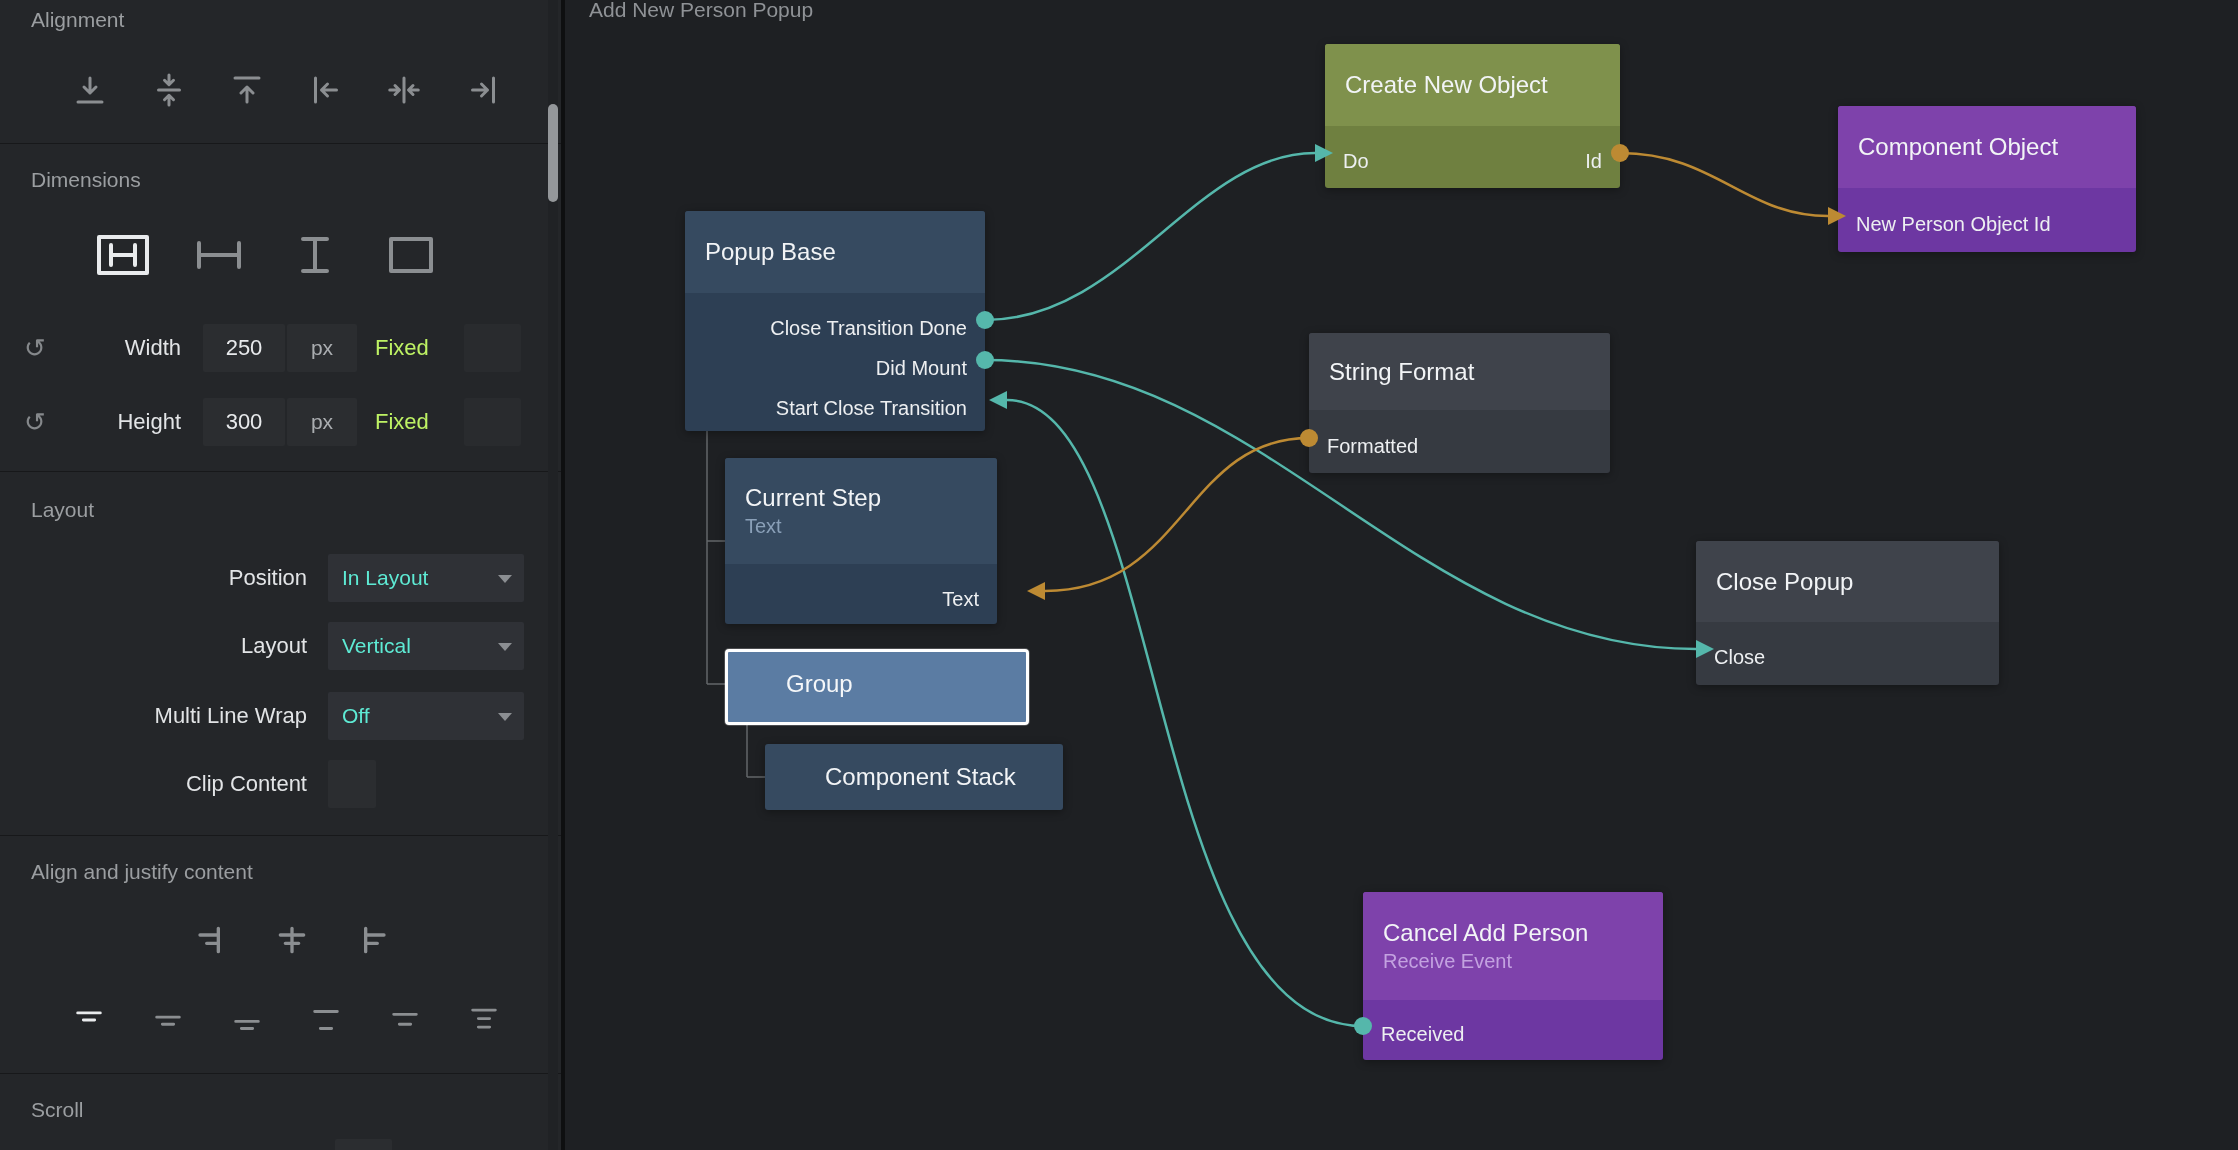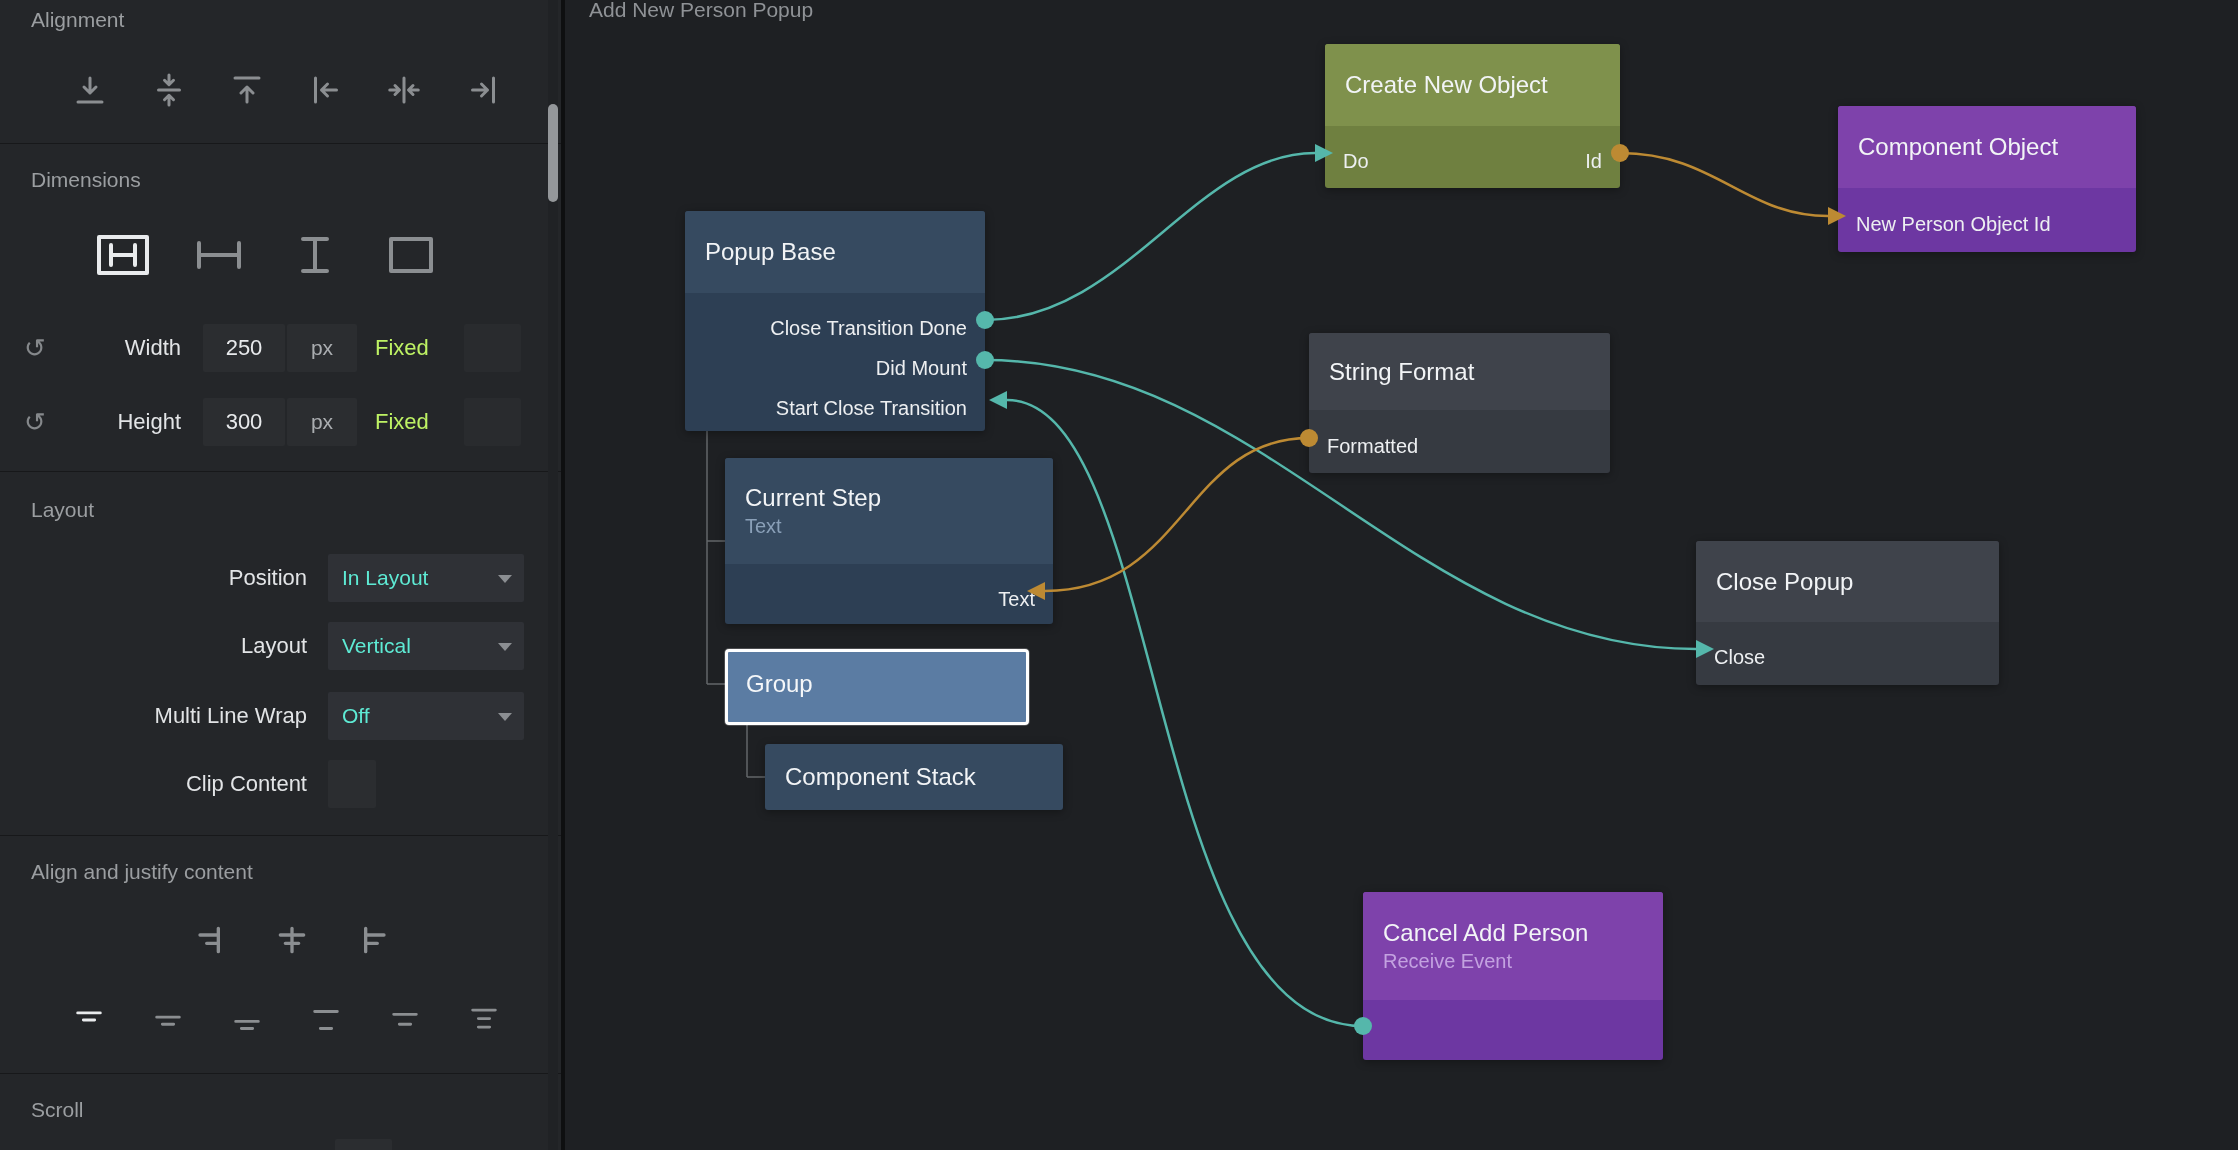--- a/index.html
+++ b/index.html
@@ -46,21 +46,21 @@
   .port.r{text-align:right;}
   .port.split{display:flex;justify-content:space-between;}
   .blue  .node-header{background:#364a60;} .blue {background:#2d3f54;}
   .green .node-header{background:#7f914c;} .green{background:#6f8040;}
   .purple .node-header{background:#7e42ab;} .purple{background:#6d37a2;}
   .gray  .node-header{background:#3f434b;} .gray {background:#363a41;}
   .blue .node-sub{color:#8aa0b8;}
   .purple .node-sub{color:#c3a2e0;}
   .node.selected{background:#5b7ca3;border:3px solid #ffffff;border-radius:4px;box-shadow:0 0 0 1px rgba(255,255,255,.2);}
   .node.selected .solo-title{line-height:64px;padding:0 18px;font-size:24px;color:#f5f7f9;}
-  .solo-title{line-height:66px;padding:0 20px;font-size:24px;color:#f2f4f6;}
+  .solo-title{line-height:66px;padding:0 20px;font-size:24px;color:#f2f4f6;margin-left:40px;}
   svg.layer{position:absolute;left:0;top:0;pointer-events:none;}
 </style>
 </head>
 <body>
 
 <div id="app">
 
   <div id="sidebar">
 
     <div class="sec-title" style="top:8px">Alignment</div>
@@ -284,21 +284,21 @@
 
     <div class="node gray" style="left:744px;top:333px;width:301px;height:140px">
       <div class="node-header" style="height:69px">
           <span>String Format</span>
         </div>
       <div style="padding-top:16px">
         <div class="port">Formatted</div>
       </div>
     </div>
 
-    <div class="node blue" style="left:160px;top:458px;width:328px;height:166px">
+    <div class="node blue" style="left:160px;top:458px;width:272px;height:166px">
       <div class="node-header" style="height:98px">
         <span>Current Step</span>
         <span class="node-sub">Text</span>
       </div>
       <div style="padding-top:15px">
         <div class="port r">Text</div>
       </div>
     </div>
 
     <div class="node gray" style="left:1131px;top:541px;width:303px;height:144px">
@@ -316,20 +316,23 @@
 
     <div class="node blue" style="left:200px;top:744px;width:298px;height:66px;background:#364a60">
       <div class="solo-title">Component Stack</div>
     </div>
 
     <div class="node purple" style="left:798px;top:892px;width:300px;height:168px">
       <div class="node-header" style="height:100px">
         <span>Cancel Add Person</span>
         <span class="node-sub">Receive Event</span>
       </div>
+      <div style="padding-top:14px">
+        <div class="port">Received</div>
+      </div>
     </div>
 
     <svg class="layer" width="1673" height="1150" viewBox="0 0 1673 1150">
 
       <path d="M420 320 C560 320 630 153 750 153" fill="none" stroke-width="2.5" stroke="#55b7ab"></path>
       <polygon points="768,153 750,144 750,162" fill="#55b7ab"></polygon>
       <circle cx="420" cy="320" r="9" fill="#55b7ab"></circle>
 
       <path d="M420 360 C700 360 850 649 1131 649" fill="none" stroke-width="2.5" stroke="#55b7ab"></path>
       <polygon points="1149,649 1131,640 1131,658" fill="#55b7ab"></polygon>

